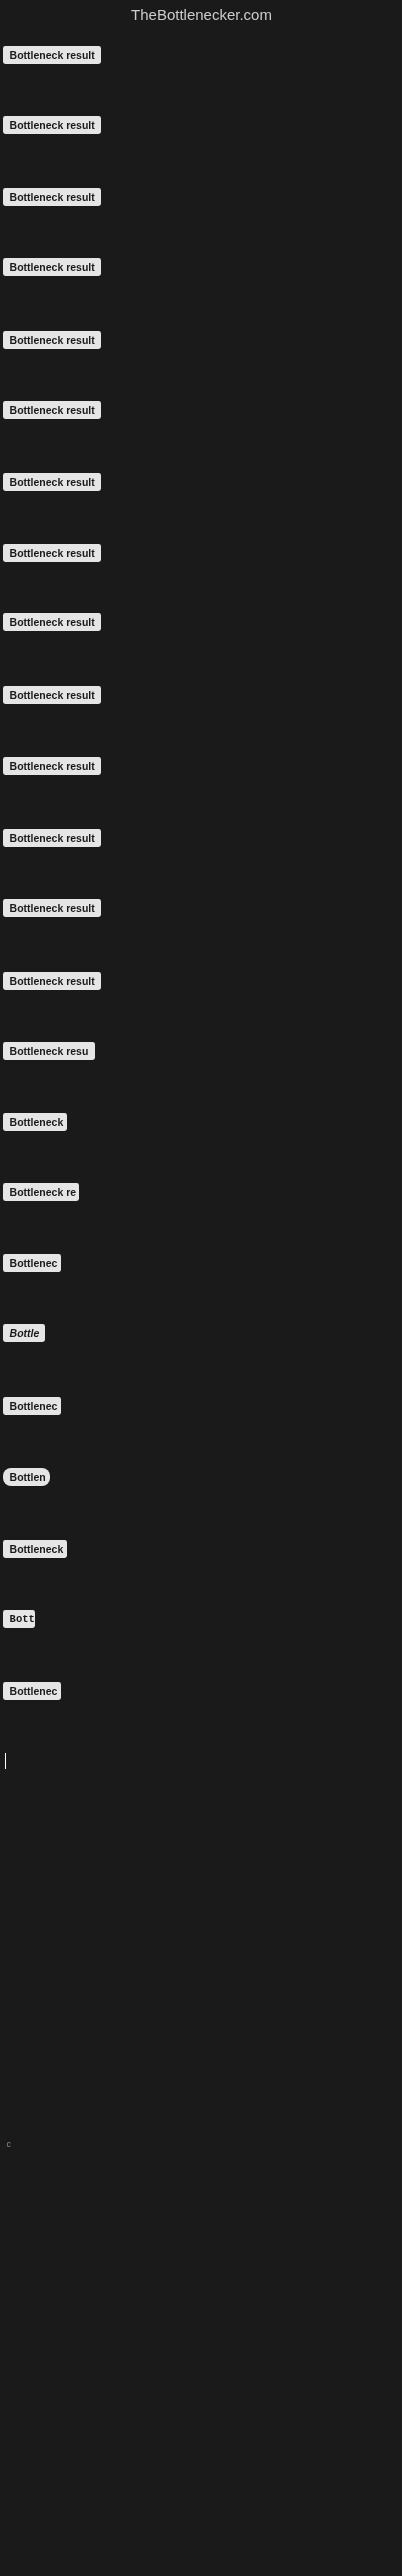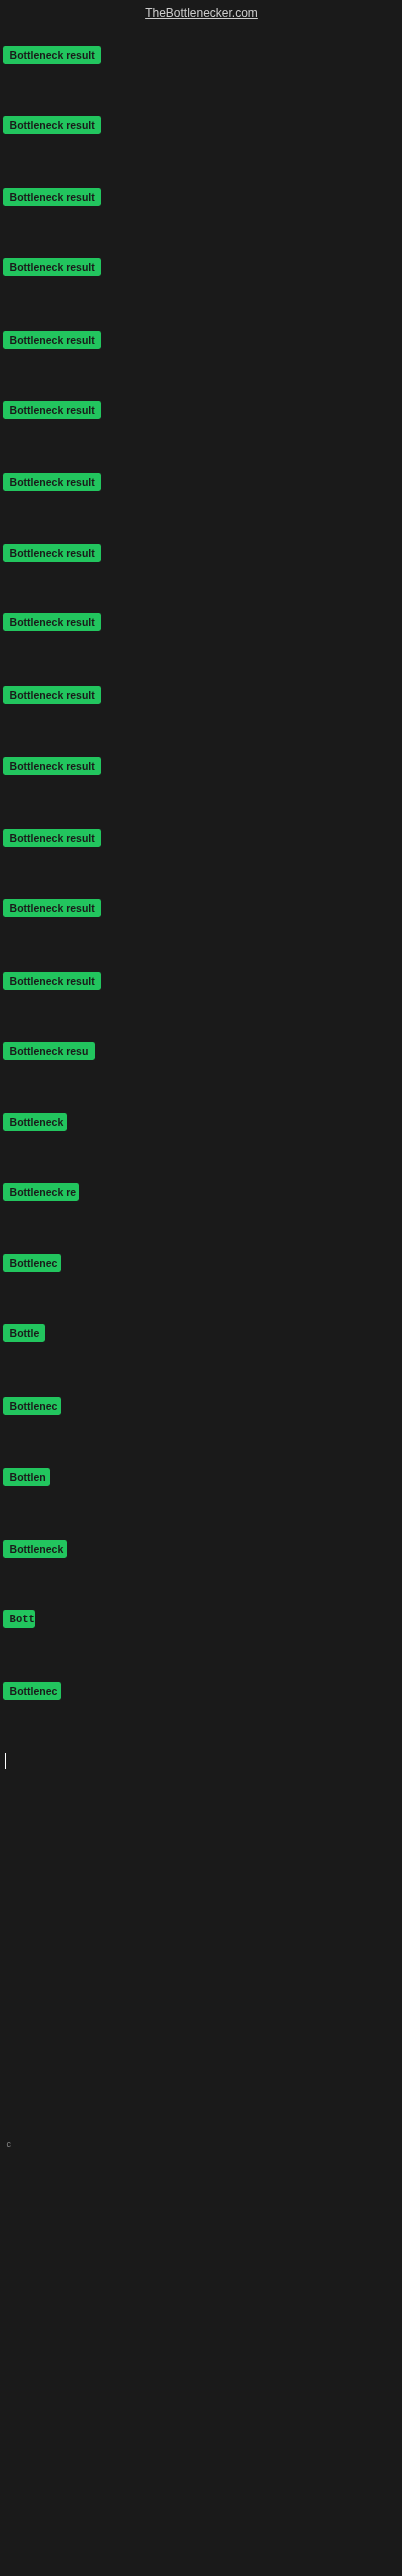--- a/index.html
+++ b/index.html
@@ -12,29 +12,28 @@
       background-color: #1a1a1a;
       width: 403px;
       min-height: 2576px;
       font-family: Arial, sans-serif;
       position: relative;
     }
 
     .site-title {
       text-align: center;
       color: #cccccc;
-      font-size: 12px;
+      font-size: 15px;
       padding: 6.4px 0;
       font-weight: normal;
-      text-decoration: underline;
     }
 
     .bottleneck-badge {
       display: inline-block;
-      background-color: #22c55e;
+      background-color: #e5e5e5;
       color: #1a1a1a;
       font-size: 10.5px;
       font-weight: bold;
       padding: 3.2px 6.4px;
       border-radius: 2.4px;
       white-space: nowrap;
       overflow: hidden;
     }
 
     .items-container {
@@ -76,21 +75,21 @@
 <div style="position: absolute; top: 613px; left: 3.2px;"><span class="bottleneck-badge" style="max-width: 105px;">Bottleneck result</span></div>
 <div style="position: absolute; top: 686px; left: 3.2px;"><span class="bottleneck-badge" style="max-width: 105px;">Bottleneck result</span></div>
 <div style="position: absolute; top: 757px; left: 3.2px;"><span class="bottleneck-badge" style="max-width: 105px;">Bottleneck result</span></div>
 <div style="position: absolute; top: 829px; left: 3.2px;"><span class="bottleneck-badge" style="max-width: 105px;">Bottleneck result</span></div>
 <div style="position: absolute; top: 899px; left: 3.2px;"><span class="bottleneck-badge" style="max-width: 105px;">Bottleneck result</span></div>
 <div style="position: absolute; top: 972px; left: 3.2px;"><span class="bottleneck-badge" style="max-width: 105px;">Bottleneck result</span></div>
 <div style="position: absolute; top: 1042px; left: 3.2px; text-decoration: underline;"><span class="bottleneck-badge" style="max-width: 93px;">Bottleneck resu</span></div>
 <div style="position: absolute; top: 1113px; left: 3.2px;"><span class="bottleneck-badge" style="max-width: 64px;">Bottleneck</span></div>
 <div style="position: absolute; top: 1183px; left: 3.2px;"><span class="bottleneck-badge" style="max-width: 76px;">Bottleneck re</span></div>
 <div style="position: absolute; top: 1254px; left: 3.2px;"><span class="bottleneck-badge" style="max-width: 58px;">Bottlenec</span></div>
-<div style="position: absolute; top: 1324px; left: 3.2px;"><span class="bottleneck-badge" style="max-width: 42px;">Bottle</span></div>
+<div style="position: absolute; top: 1324px; left: 3.2px; font-style: italic;"><span class="bottleneck-badge" style="max-width: 42px;">Bottle</span></div>
 <div style="position: absolute; top: 1397px; left: 3.2px;"><span class="bottleneck-badge" style="max-width: 58px;">Bottlenec</span></div>
-<div style="position: absolute; top: 1468px; left: 3.2px;"><span class="bottleneck-badge" style="max-width: 47px;">Bottlen</span></div>
+<div style="position: absolute; top: 1468px; left: 3.2px;"><span class="bottleneck-badge" style="max-width: 47px; border-radius: 8px;">Bottlen</span></div>
 <div style="position: absolute; top: 1540px; left: 3.2px;"><span class="bottleneck-badge" style="max-width: 64px;">Bottleneck</span></div>
 <div style="position: absolute; top: 1610px; left: 3.2px;"><span class="bottleneck-badge" style="max-width: 32px; font-family: Liberation Mono, monospace;">Bott</span></div>
 <div style="position: absolute; top: 1682px; left: 3.2px;"><span class="bottleneck-badge" style="max-width: 58px;">Bottlenec</span></div>
 <div style="position: absolute; top: 1753px; left: 3.2px;"><span class="cursor-line"></span></div>
 <div class="small-text" style="position: absolute; top: 2133px; left: 3.2px;">c</div>
 
 
 </body></html>

